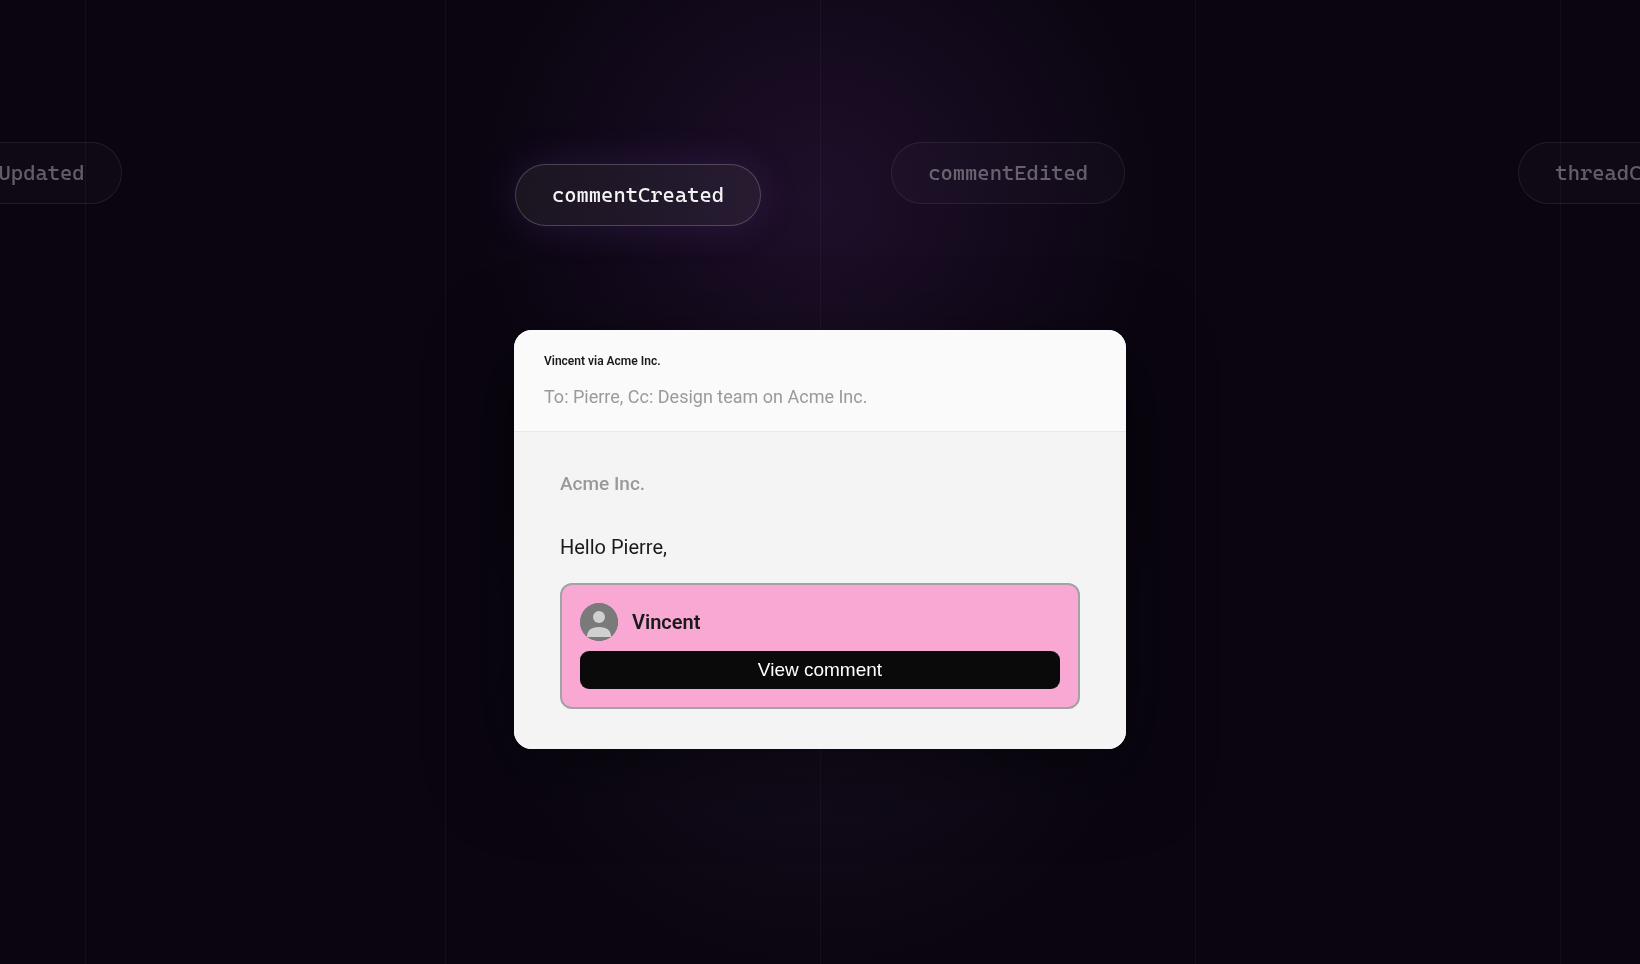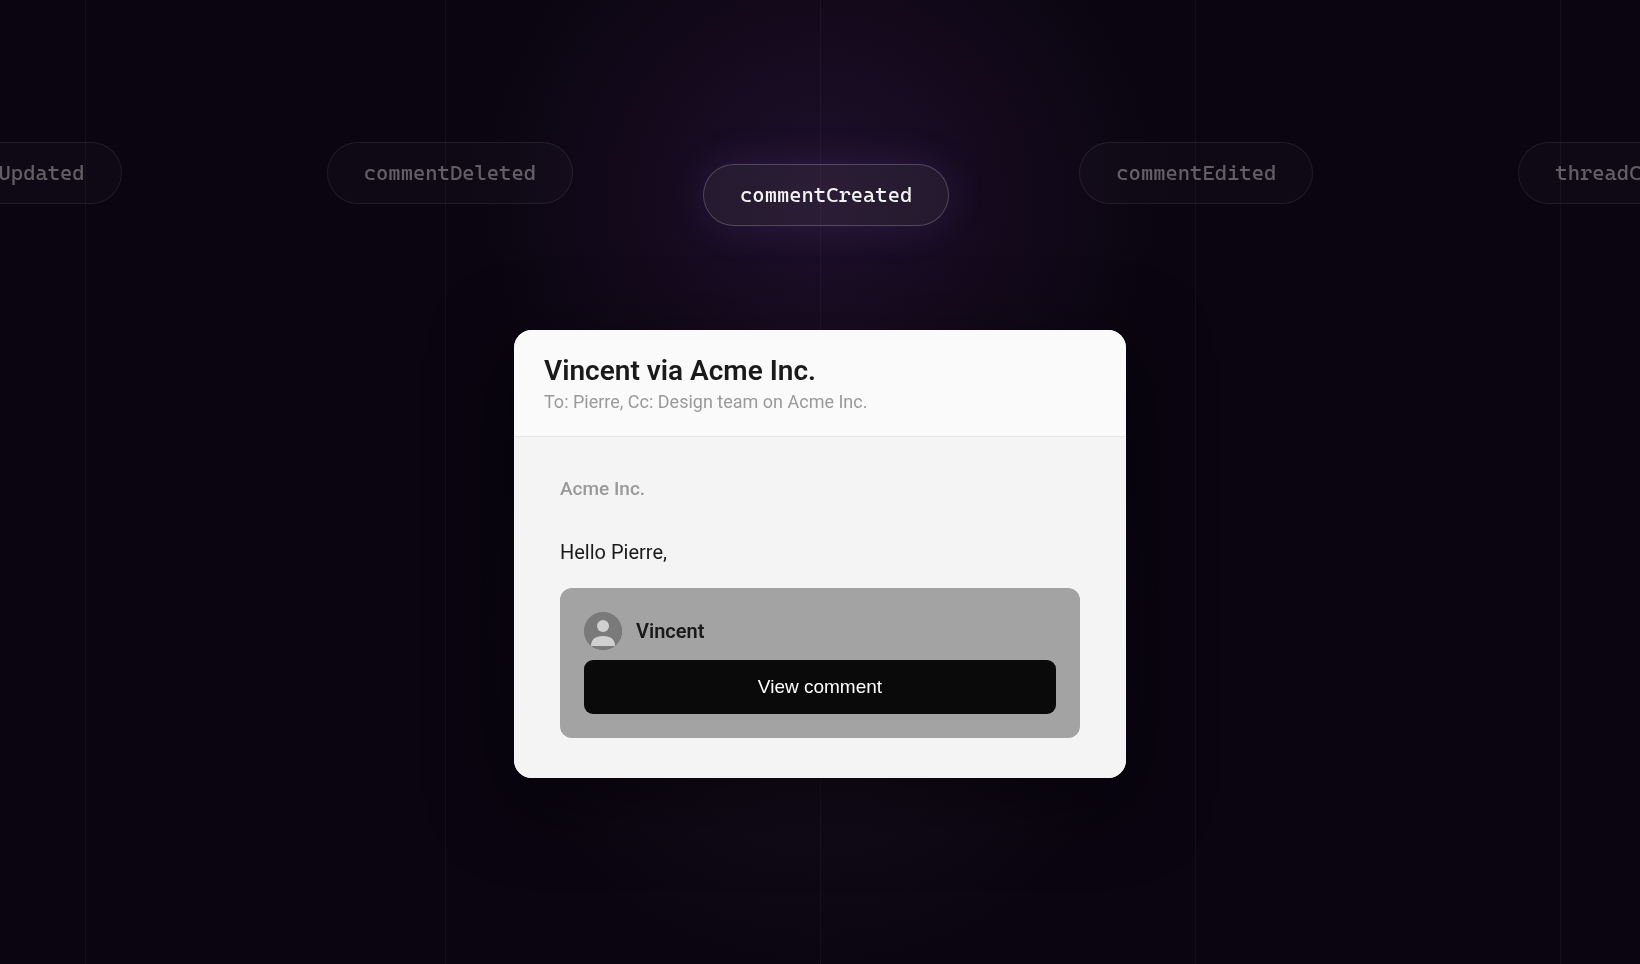--- a/index.html
+++ b/index.html
@@ -109,24 +109,24 @@
       overflow: hidden;
     }
     
     .email-header {
       padding: 24px 30px;
       background: #fafafa;
       border-bottom: 1px solid #e8e8e8;
     }
     
     .email-from {
-      font-size: 28px;
+      font-size: 12px;
       font-weight: 600;
       color: #1a1a1a;
-      margin-bottom: 4px;
+      margin-bottom: 18px;
     }
     
     .email-to {
       font-size: 18px;
       color: #9a9a9a;
     }
     
     .email-body {
       padding: 40px 46px 40px 46px;
       background: #f4f4f4;
@@ -151,24 +151,24 @@
       margin-bottom: 28px;
       line-height: 1.5;
     }
     
     .activity-line .bold {
       font-weight: 600;
       color: #1a1a1a;
     }
     
     .comment-box {
-      border: 6px solid #a3a3a3;
+      border: 2px solid #a3a3a3;
       border-radius: 12px;
       padding: 18px 18px 18px 18px;
-      background: #a3a3a3;
+      background: #f9a8d4;
     }
     
     .comment-header {
       display: flex;
       align-items: center;
       gap: 14px;
       margin-bottom: 10px;
     }
     
     .avatar {
@@ -197,21 +197,21 @@
       font-size: 19px;
       color: #333333;
       line-height: 1.5;
       padding-left: 52px;
       margin-bottom: 22px;
     }
     
     .view-button {
       display: block;
       width: 100%;
-      padding: 16px;
+      padding: 8px;
       background: #0a0a0a;
       color: #ffffff;
       border: none;
       border-radius: 9px;
       font-size: 19px;
       font-weight: 500;
       cursor: pointer;
       text-align: center;
     }
   </style>
@@ -224,21 +224,20 @@
 <div class="vertical-lines">
   <div class="vline" style="left:85px"></div>
   <div class="vline" style="left:445px"></div>
   <div class="vline" style="left:820px"></div>
   <div class="vline" style="left:1195px"></div>
   <div class="vline" style="left:1560px"></div>
 </div>
 
 <div class="pills-container">
   <div class="event-pill pill-far-left">adataUpdated</div>
-  <div class="event-pill">commentDeleted</div>
   <div class="event-pill active">commentCreated</div>
   <div class="event-pill">commentEdited</div>
   <div class="event-pill pill-far-right">threadCreate</div>
 </div>
 
 <div class="email-card">
   <div class="email-header">
     <div class="email-from">Vincent via Acme Inc.</div>
     <div class="email-to">To: Pierre, Cc: Design team on Acme Inc.</div>
   </div>

